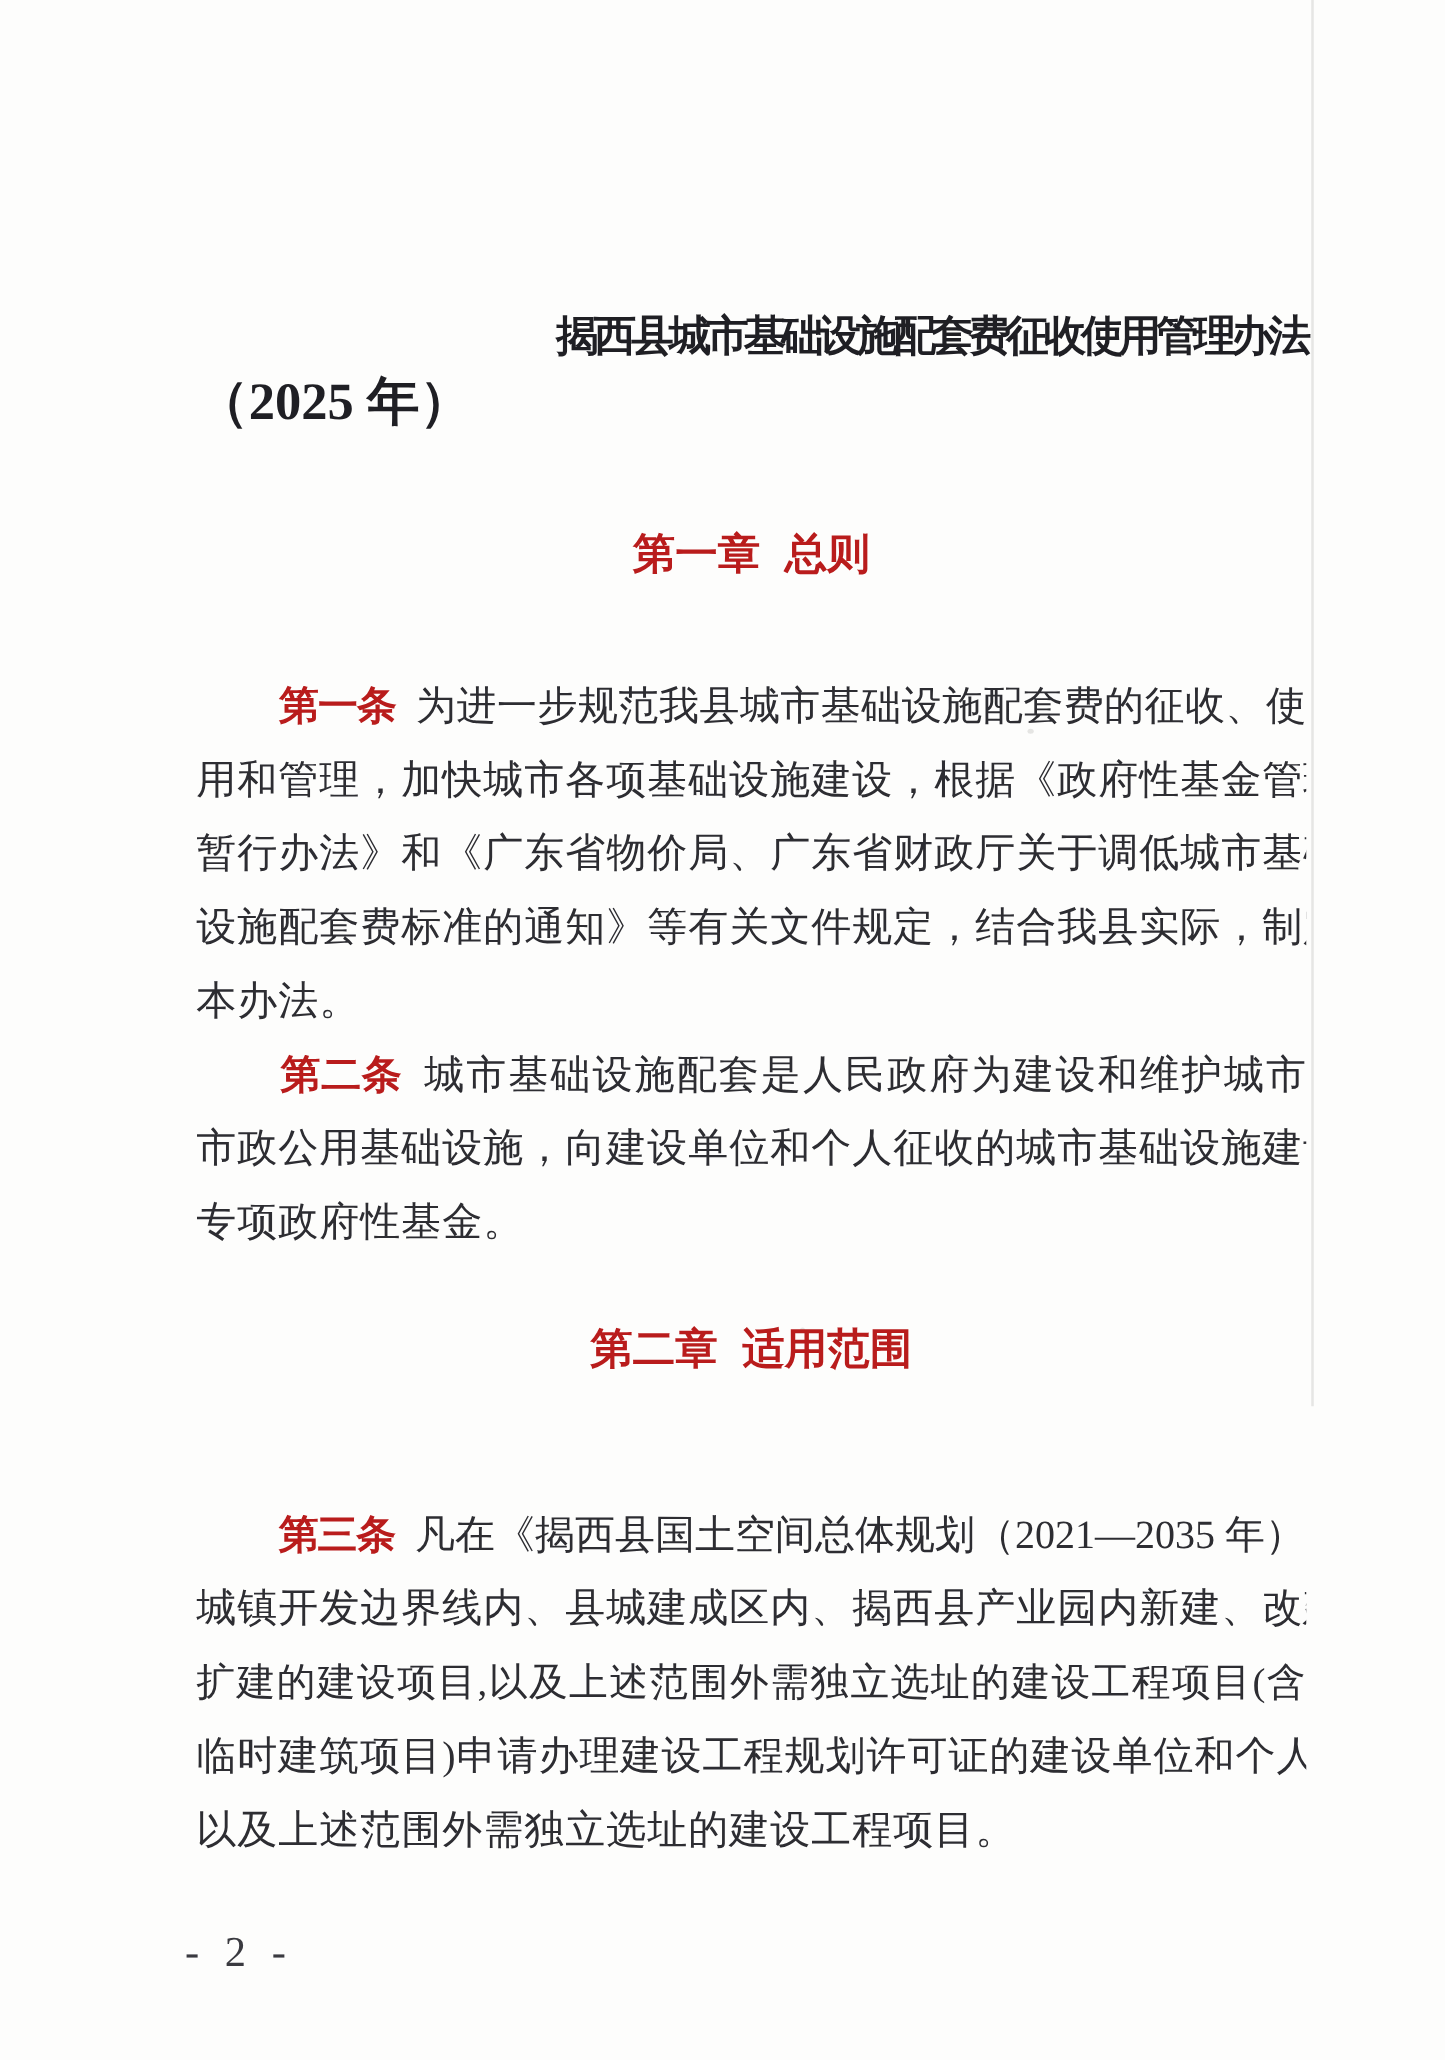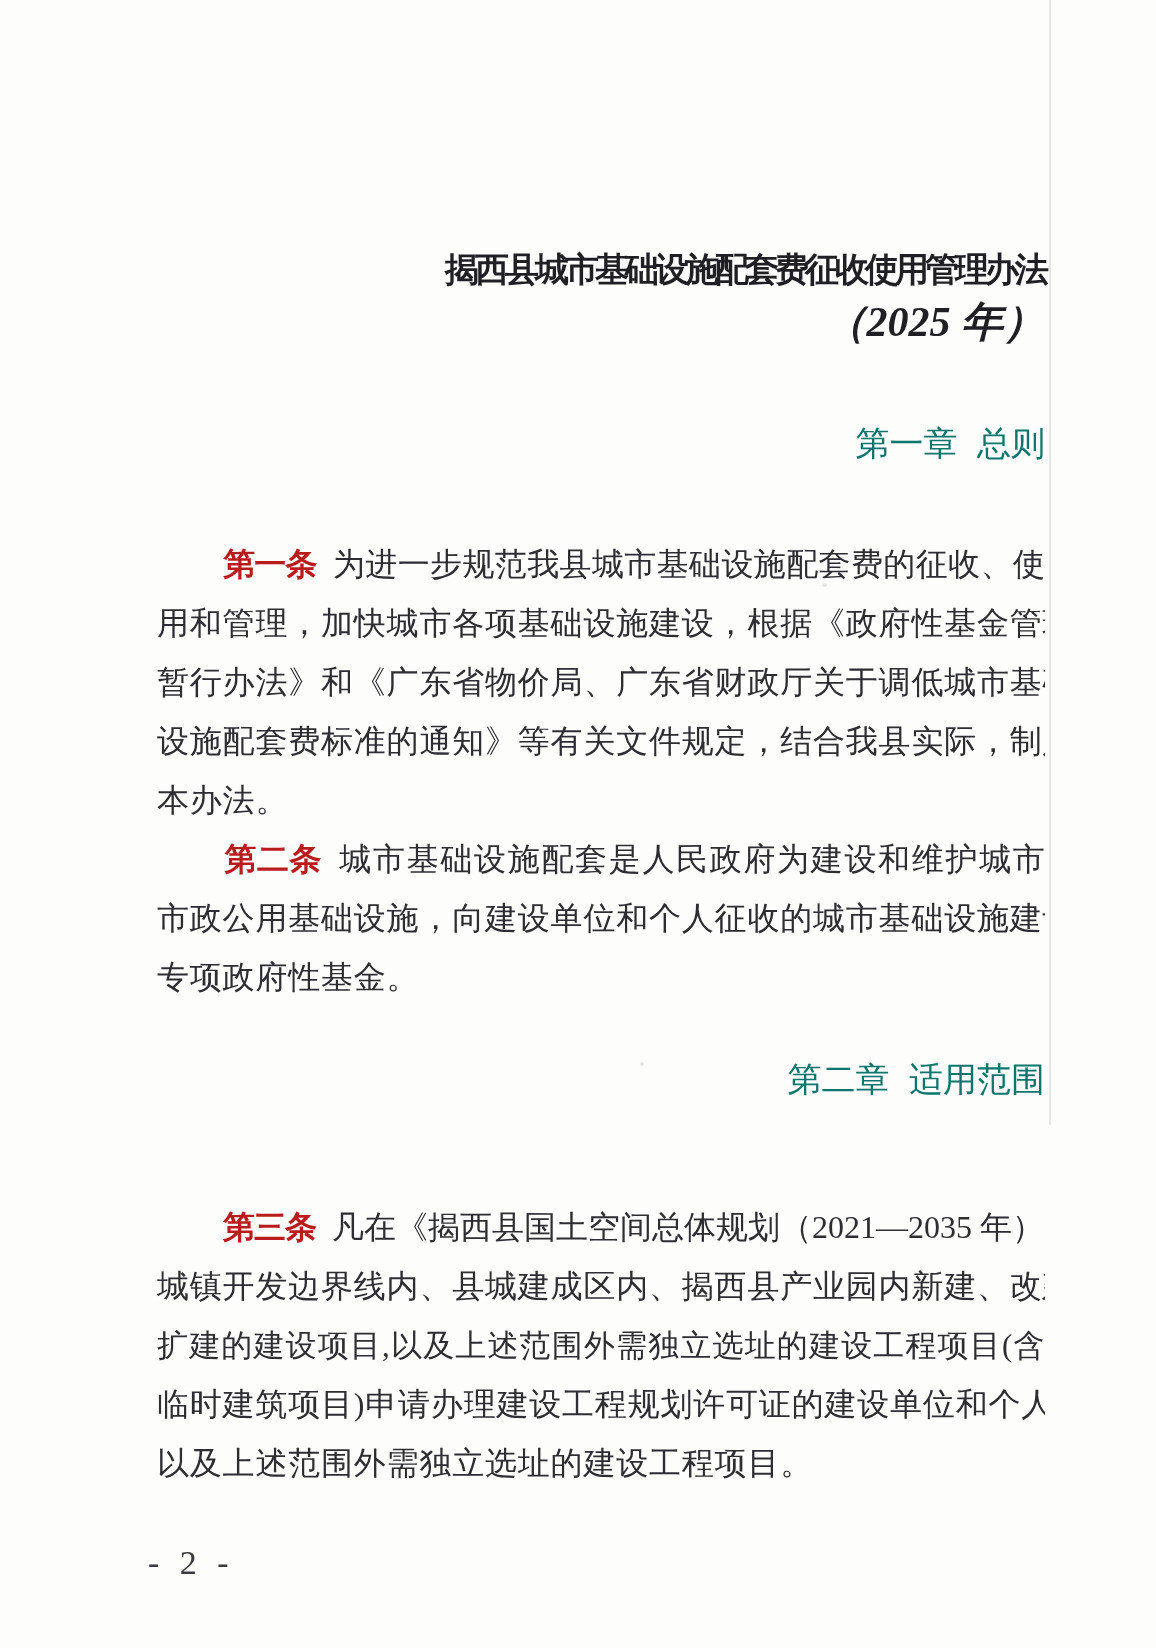--- a/index.html
+++ b/index.html
@@ -49,34 +49,33 @@
     letter-spacing: -4px;
     text-align: right;
     white-space: nowrap;
     color: #1f1f24;
   }
   .doc-subtitle {
     top: 294px;
     font-size: 42px;
     line-height: 56px;
     font-weight: 700;
-    text-align: right;
+    text-align: left;
     white-space: nowrap;
     color: #1f1f24;
-    font-style: italic;
   }
   .chapter {
     font-family: "Liberation Sans", "DejaVu Sans", sans-serif;
     font-size: 34px;
     line-height: 48px;
-    font-weight: 400;
-    text-align: right;
+    font-weight: 700;
+    text-align: center;
     white-space: nowrap;
     word-spacing: 10px;
-    color: #0f766e;
+    color: #b91c1c;
   }
   .chapter.ch1 { top: 419px; }
   .chapter.ch2 { top: 1055px; }
 
   .body-block { position: absolute; left: 157px; width: 888px; }
   .body-block.b1 { top: 535px; }
   .body-block.b2 { top: 1198px; }
 
   .bline {
     height: 59px;

